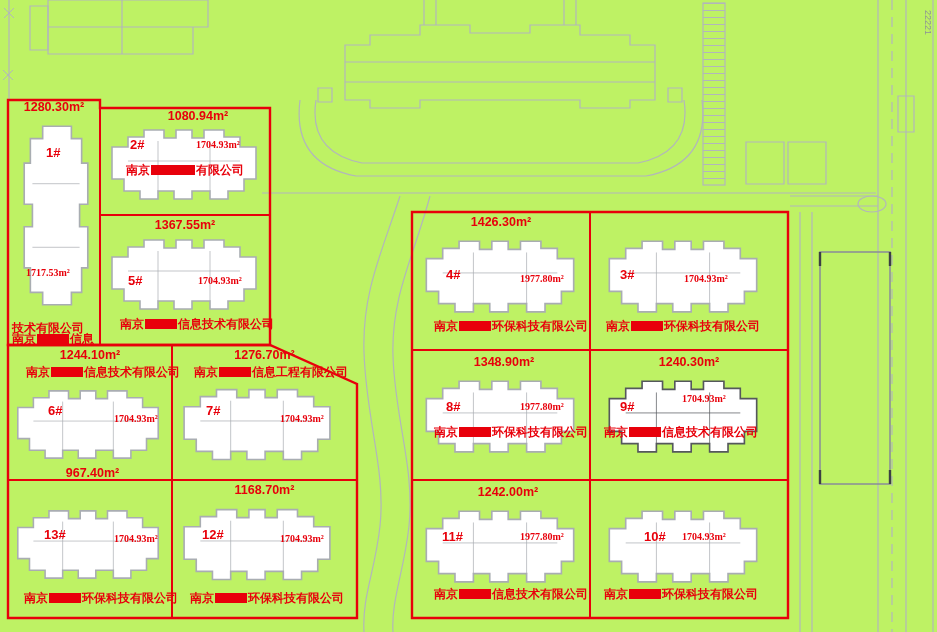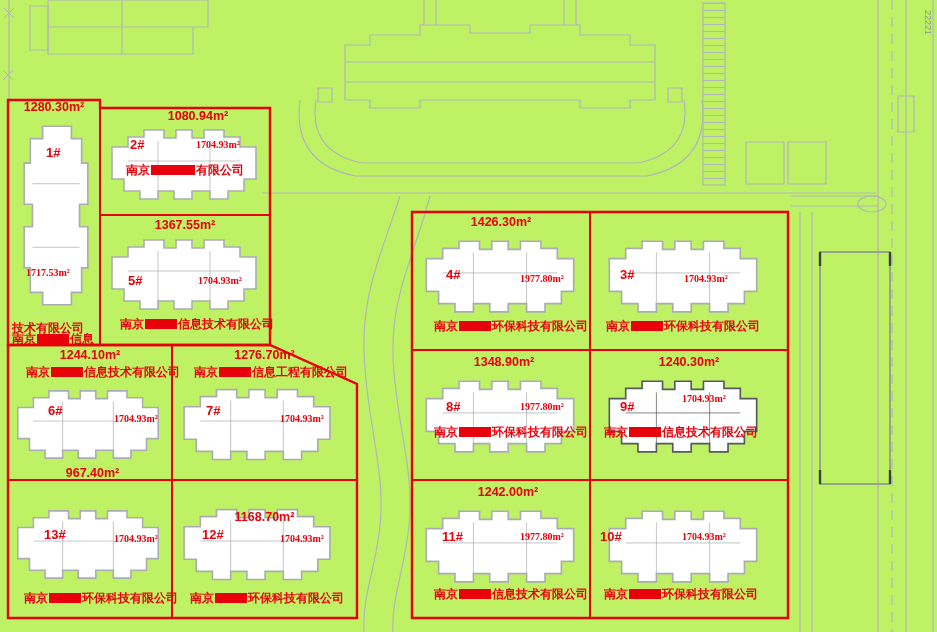--- a/index.html
+++ b/index.html
@@ -116,21 +116,21 @@
 <div class="lbl area-lbl" style="left:172px;top:349px;width:185px;">1276.70m²</div>
 <div class="lbl company" style="left:194px;top:366px;"><span>南京</span><span class="redact w32"></span><span>信息工程有限公司</span></div>
 <div class="lbl unit-lbl" style="left:206px;top:404px;">7#</div>
 <div class="lbl barea-lbl" style="left:280px;top:414px;">1704.93m²</div>
 
 <div class="lbl area-lbl" style="left:8px;top:467px;width:169px;">967.40m²</div>
 <div class="lbl unit-lbl" style="left:44px;top:528px;">13#</div>
 <div class="lbl barea-lbl" style="left:114px;top:534px;">1704.93m²</div>
 <div class="lbl company" style="left:24px;top:592px;"><span>南京</span><span class="redact w32"></span><span>环保科技有限公司</span></div>
 
-<div class="lbl area-lbl" style="left:172px;top:484px;width:185px;margin-top:27px;">1168.70m²</div>
+<div class="lbl area-lbl" style="left:172px;top:484px;width:185px;">1168.70m²</div>
 <div class="lbl unit-lbl" style="left:202px;top:528px;">12#</div>
 <div class="lbl barea-lbl" style="left:280px;top:534px;">1704.93m²</div>
 <div class="lbl company" style="left:190px;top:592px;"><span>南京</span><span class="redact w32"></span><span>环保科技有限公司</span></div>
 
 <div class="lbl area-lbl" style="left:412px;top:216px;width:178px;">1426.30m²</div>
 <div class="lbl unit-lbl" style="left:446px;top:268px;">4#</div>
 <div class="lbl barea-lbl" style="left:520px;top:274px;">1977.80m²</div>
 <div class="lbl company" style="left:434px;top:320px;"><span>南京</span><span class="redact w32"></span><span>环保科技有限公司</span></div>
 
 <div class="lbl unit-lbl" style="left:620px;top:268px;">3#</div>
@@ -145,17 +145,17 @@
 <div class="lbl area-lbl" style="left:590px;top:356px;width:198px;">1240.30m²</div>
 <div class="lbl unit-lbl" style="left:620px;top:400px;">9#</div>
 <div class="lbl barea-lbl" style="left:682px;top:394px;">1704.93m²</div>
 <div class="lbl company" style="left:604px;top:426px;"><span>南京</span><span class="redact w32"></span><span>信息技术有限公司</span></div>
 
 <div class="lbl area-lbl" style="left:412px;top:486px;width:192px;">1242.00m²</div>
 <div class="lbl unit-lbl" style="left:442px;top:530px;">11#</div>
 <div class="lbl barea-lbl" style="left:520px;top:532px;">1977.80m²</div>
 <div class="lbl company" style="left:434px;top:588px;"><span>南京</span><span class="redact w32"></span><span>信息技术有限公司</span></div>
 
-<div class="lbl unit-lbl" style="left:600px;top:530px;">10#</div>
+<div class="lbl unit-lbl" style="left:644px;top:530px;">10#</div>
 <div class="lbl barea-lbl" style="left:682px;top:532px;">1704.93m²</div>
 <div class="lbl company" style="left:604px;top:588px;"><span>南京</span><span class="redact w32"></span><span>环保科技有限公司</span></div>
 
 </div>
 
 </body></html>

